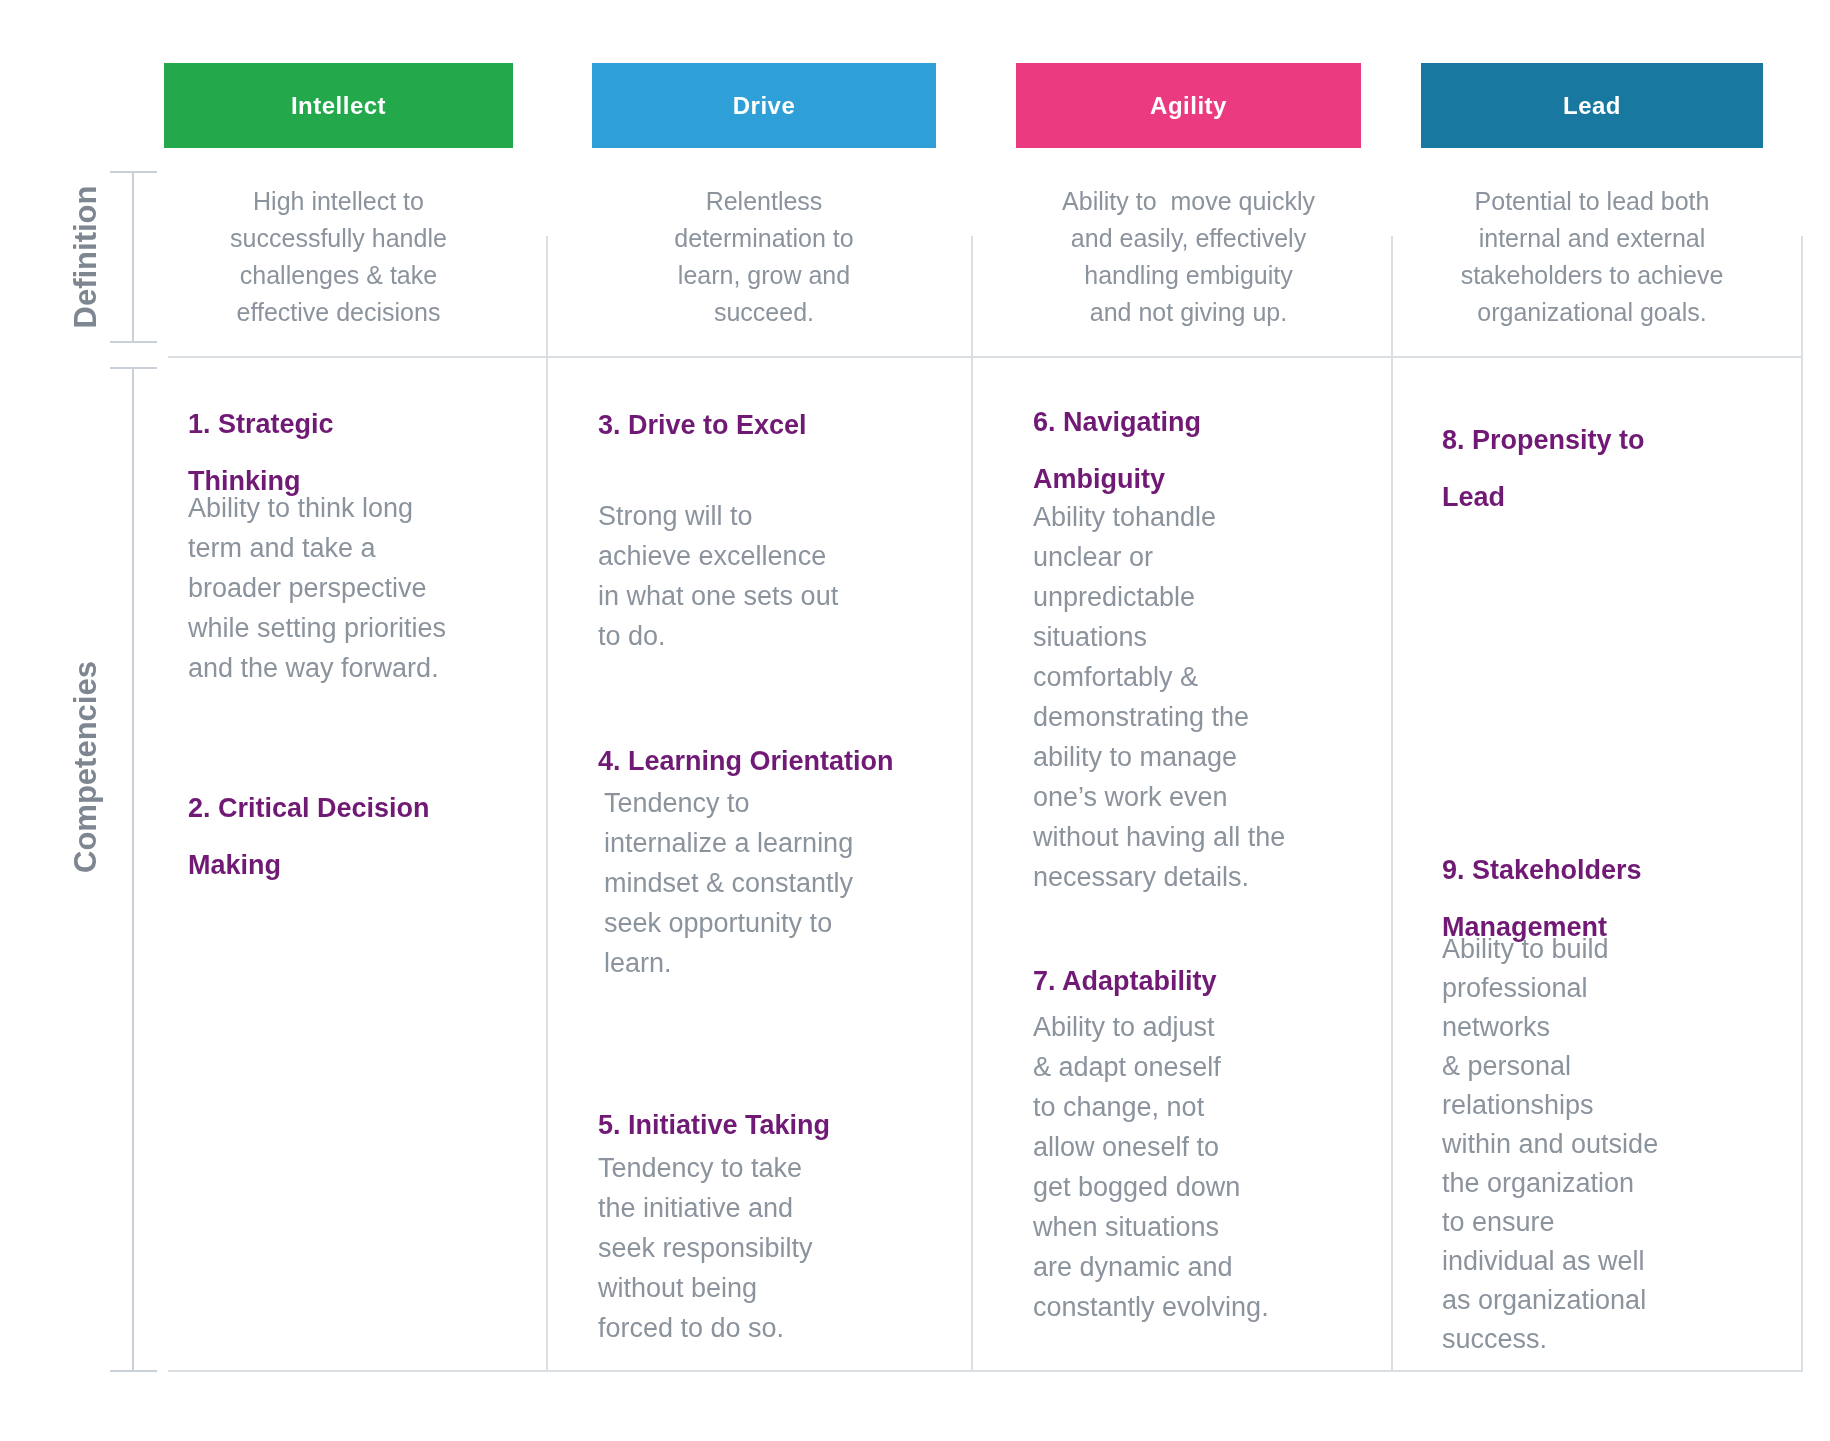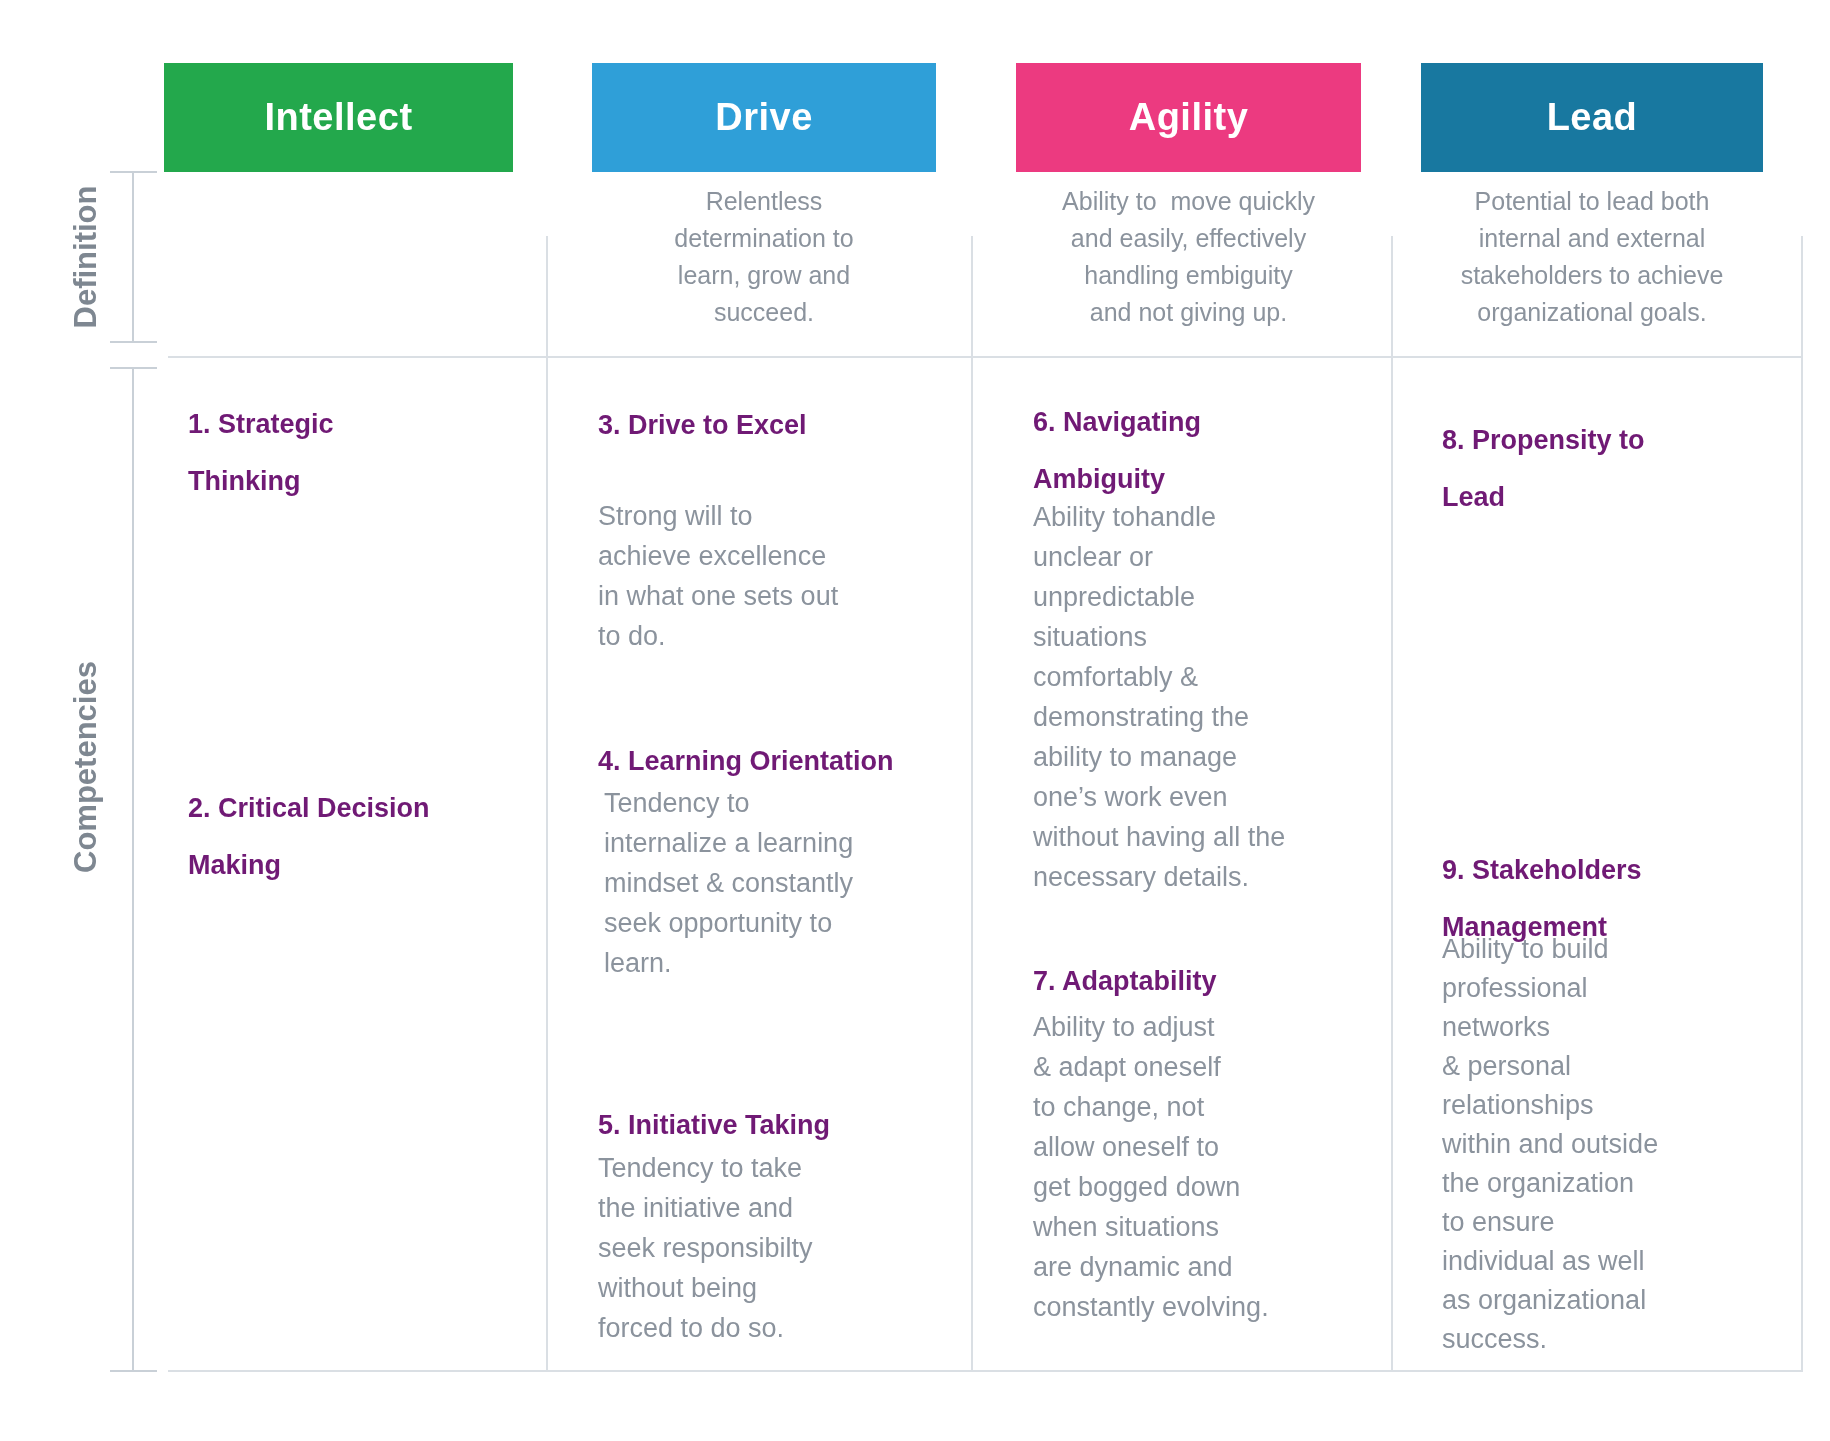--- a/index.html
+++ b/index.html
@@ -1,23 +1,23 @@
 <!DOCTYPE html>
 <html><head>
 <meta charset="utf-8">
 <style>
   html,body { margin:0; padding:0; background:#ffffff; }
   .canvas {
     position:relative; width:1830px; height:1441px; background:#ffffff;
     font-family:"Liberation Sans", sans-serif; overflow:hidden;
   }
   .bar {
-    position:absolute; top:63px; height:109px;
+    position:absolute; top:63px; height:85px;
     display:flex; align-items:center; justify-content:center;
-    color:#ffffff; font-size:38px; font-weight:bold; letter-spacing:0.5px;
+    color:#ffffff; font-size:24px; font-weight:bold; letter-spacing:0.5px;
   }
   .def {
     position:absolute; top:183px; text-align:center;
     font-size:25px; line-height:37px; color:#8B939D; white-space:pre;
   }
   .chead {
     position:absolute; font-size:27px; line-height:57px; font-weight:bold;
     color:#701a75; white-space:pre;
   }
   .cbody {
@@ -53,35 +53,44 @@
   <div class="vline" style="left:546px;  top:236px; height:1136px;"></div>
   <div class="vline" style="left:971px;  top:236px; height:1136px;"></div>
   <div class="vline" style="left:1391px; top:236px; height:1136px;"></div>
   <div class="vline" style="left:1801px; top:236px; height:1136px;"></div>
 
   <div class="bar" style="left: 164px; width: 349px; background: rgb(35, 168, 76);">Intellect</div>
   <div class="bar" style="left: 592px; width: 344px; background: rgb(47, 159, 216); text-align: center;">Drive</div>
   <div class="bar" style="left: 1016px; width: 345px; background: rgb(236, 58, 128);">Agility</div>
   <div class="bar" style="left: 1421px; width: 342px; background: rgb(24, 120, 160);">Lead</div>
 
+  <div class="def" style="left:164px; width:349px;">High intellect to
+successfully handle
+challenges &amp; take
+effective decisions</div>
   <div class="def" style="left:592px; width:344px;">Relentless
 determination to
 learn, grow and
 succeed.</div>
   <div class="def" style="left:1016px; width:345px;">Ability to  move quickly
 and easily, effectively
 handling embiguity
 and not giving up.</div>
   <div class="def" style="left:1421px; width:342px;">Potential to lead both
 internal and external
 stakeholders to achieve
 organizational goals.</div>
 
   <div class="chead" style="left:188px; top:396px;">1. Strategic
 Thinking</div>
+  <div class="cbody" style="left:188px; top:488px;">Ability to think long
+term and take a
+broader perspective
+while setting priorities
+and the way forward.</div>
   <div class="chead" style="left:188px; top:780px;">2. Critical Decision
 Making</div>
 
   <div class="chead" style="left:598px; top:397px;">3. Drive to Excel</div>
   <div class="cbody" style="left:598px; top:496px;">Strong will to
 achieve excellence
 in what one sets out
 to do.</div>
   <div class="chead" style="left:598px; top:733px;">4. Learning Orientation</div>
   <div class="cbody" style="left:604px; top:783px;">Tendency to

